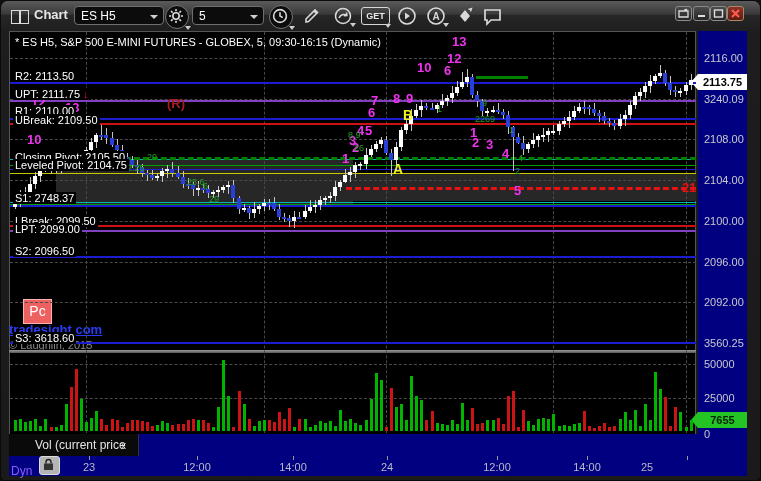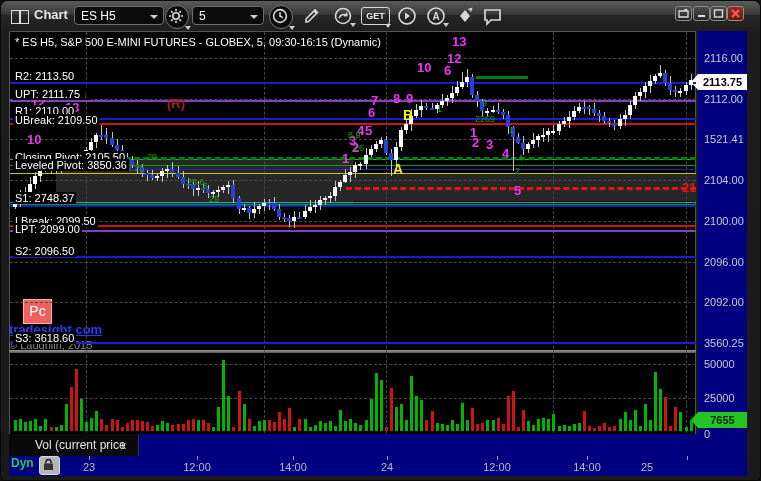--- a/index.html
+++ b/index.html
@@ -16,21 +16,21 @@
   .winbtn{position:absolute;top:5px;width:17px;height:15px;border:1px solid #8a8a8a;border-radius:3px;background:linear-gradient(#4c4c4c,#262626);box-sizing:border-box;}
   .winbtn.close{background:linear-gradient(#8a3328,#5d1c14);border-color:#a86;}
   
   #pane{position:absolute;left:8px;top:30px;width:687px;height:403px;background:#000;border:1px solid #555;border-width:1px 1px 0 1px;box-sizing:border-box;}
   #separator{position:absolute;left:8px;top:349px;width:687px;height:3px;background:linear-gradient(#9a9a9a,#565656);}
   #axiscol{position:absolute;left:697px;top:30px;width:49px;height:445px;background:#000080;}
   #tabrow{position:absolute;left:8px;top:433px;width:689px;height:22px;background:#000080;}
   #tab{position:absolute;left:0;top:0;width:130px;height:22px;background:#0a0a0a;border-right:1px solid #333;color:#e4e4e4;font-size:12px;line-height:22px;padding-left:26px;box-sizing:border-box;}
   #tabclose{position:absolute;left:112px;top:1px;color:#ddd;font-size:10px;cursor:default;}
   #timestrip{position:absolute;left:8px;top:455px;width:689px;height:20px;background:#000080;}
-  #dyn{position:absolute;left:2px;top:0;color:#22c55e;font-weight:bold;font-size:12px;}
+  #dyn{position:absolute;left:2px;top:8px;color:#8b5cf6;font-weight:normal;font-size:12px;}
   #lockbtn{position:absolute;left:30px;top:0px;width:19px;height:17px;background:#b5b5b5;border:1px solid #dcdcdc;border-radius:3px;}
   .timelabel{position:absolute;color:#b9b9c9;font-size:11px;transform:translateX(-50%);}
   .timetick{position:absolute;width:1px;height:4px;background:#9a9a9a;top:0;}
   
   #overlay{position:absolute;left:0;top:0;width:761px;height:481px;pointer-events:none;}
   .hgrid{position:absolute;border-top:1px dashed #4a4a4a;height:0;}
   .vgrid{position:absolute;border-left:1px dashed #484848;width:0;}
   .band{position:absolute;background:#272727;}
   .lvllabel{position:absolute;color:#fff;font-size:11px;background:#000;padding:0 2px;white-space:nowrap;}
   .ticklabel{position:absolute;left:703px;color:#c9c9ce;font-size:11px;}
@@ -223,23 +223,23 @@
     <div id="pcbadge">Pc</div>
     <div id="site">tradesight.com</div>
     <div id="copyr">© Laughlin, 2015</div>
     <div id="pricetag">2113.75</div>
     <div id="voltag">7655</div>
   <div class="abs band" style="left: 55px; top: 159px; width: 297px; height: 47px;"></div>
       <div class="abs band" style="left: 352px; top: 173px; width: 343px; height: 27px;"></div>
       <div class="abs hgrid" style="left: 9px; top: 57px; width: 686px;"></div>
       <div class="abs ticklabel" style="top: 51px;">2116.00</div>
       <div class="abs hgrid" style="left: 9px; top: 98px; width: 686px;"></div>
-      <div class="abs ticklabel" style="top: 92px;">2112.00</div>
+      <div class="abs ticklabel" style="top: 92px;">3240.09</div>
       <div class="abs hgrid" style="left: 9px; top: 138px; width: 686px;"></div>
-      <div class="abs ticklabel" style="top: 132px;">1521.41</div>
+      <div class="abs ticklabel" style="top: 132px;">2108.00</div>
       <div class="abs hgrid" style="left: 9px; top: 179px; width: 686px;"></div>
       <div class="abs ticklabel" style="top: 173px;">2104.00</div>
       <div class="abs hgrid" style="left: 9px; top: 220px; width: 686px;"></div>
       <div class="abs ticklabel" style="top: 214px;">2100.00</div>
       <div class="abs hgrid" style="left: 9px; top: 261px; width: 686px;"></div>
       <div class="abs ticklabel" style="top: 255px;">2096.00</div>
       <div class="abs hgrid" style="left: 9px; top: 301px; width: 686px;"></div>
       <div class="abs ticklabel" style="top: 295px;">2092.00</div>
       <div class="abs hgrid" style="left: 9px; top: 342px; width: 686px;"></div>
       <div class="abs ticklabel" style="top: 336px;">3560.25</div>
@@ -709,21 +709,21 @@
       <div class="abs ann-g" style="left: 474px; top: 113px;">2269</div>
       <div class="abs ann-g" style="left: 508px; top: 124px;">1</div>
       <div class="abs ann-g" style="left: 517px; top: 152px;">4</div>
       <div class="abs ann-g" style="left: 514px; top: 165px;">2</div>
       <div class="abs ann-r" style="left: 166px; top: 95px;">(R)</div>
       <div class="abs lvllabel" style="left: 12px; top: 69px;">R2: 2113.50</div>
       <div class="abs lvllabel" style="left: 12px; top: 87px;">UPT: 2111.75<span style="color: rgb(232, 18, 18); font-weight: bold;"> ↓</span></div>
       <div class="abs lvllabel" style="left: 12px; top: 104px;">R1: 2110.00</div>
       <div class="abs lvllabel" style="left: 12px; top: 113px;">UBreak: 2109.50</div>
       <div class="abs lvllabel" style="left: 12px; top: 150px;">Closing Pivot: 2105.50</div>
-      <div class="abs lvllabel" style="left: 12px; top: 158px;">Leveled Pivot: 3850.36</div>
+      <div class="abs lvllabel" style="left: 12px; top: 158px;">Leveled Pivot: 2104.75</div>
       <div class="abs lvllabel" style="left: 12px; top: 191px;">S1: 2748.37</div>
       <div class="abs lvllabel" style="left: 12px; top: 214px;">LBreak: 2099.50</div>
       <div class="abs lvllabel" style="left: 12px; top: 222px;">LPT: 2099.00</div>
       <div class="abs lvllabel" style="left: 12px; top: 244px; text-align: center;">S2: 2096.50</div>
       <div class="abs lvllabel" style="left: 12px; top: 331px;">S3: 3618.60</div>
     </div>
 
 </div>
 
 </body></html>

